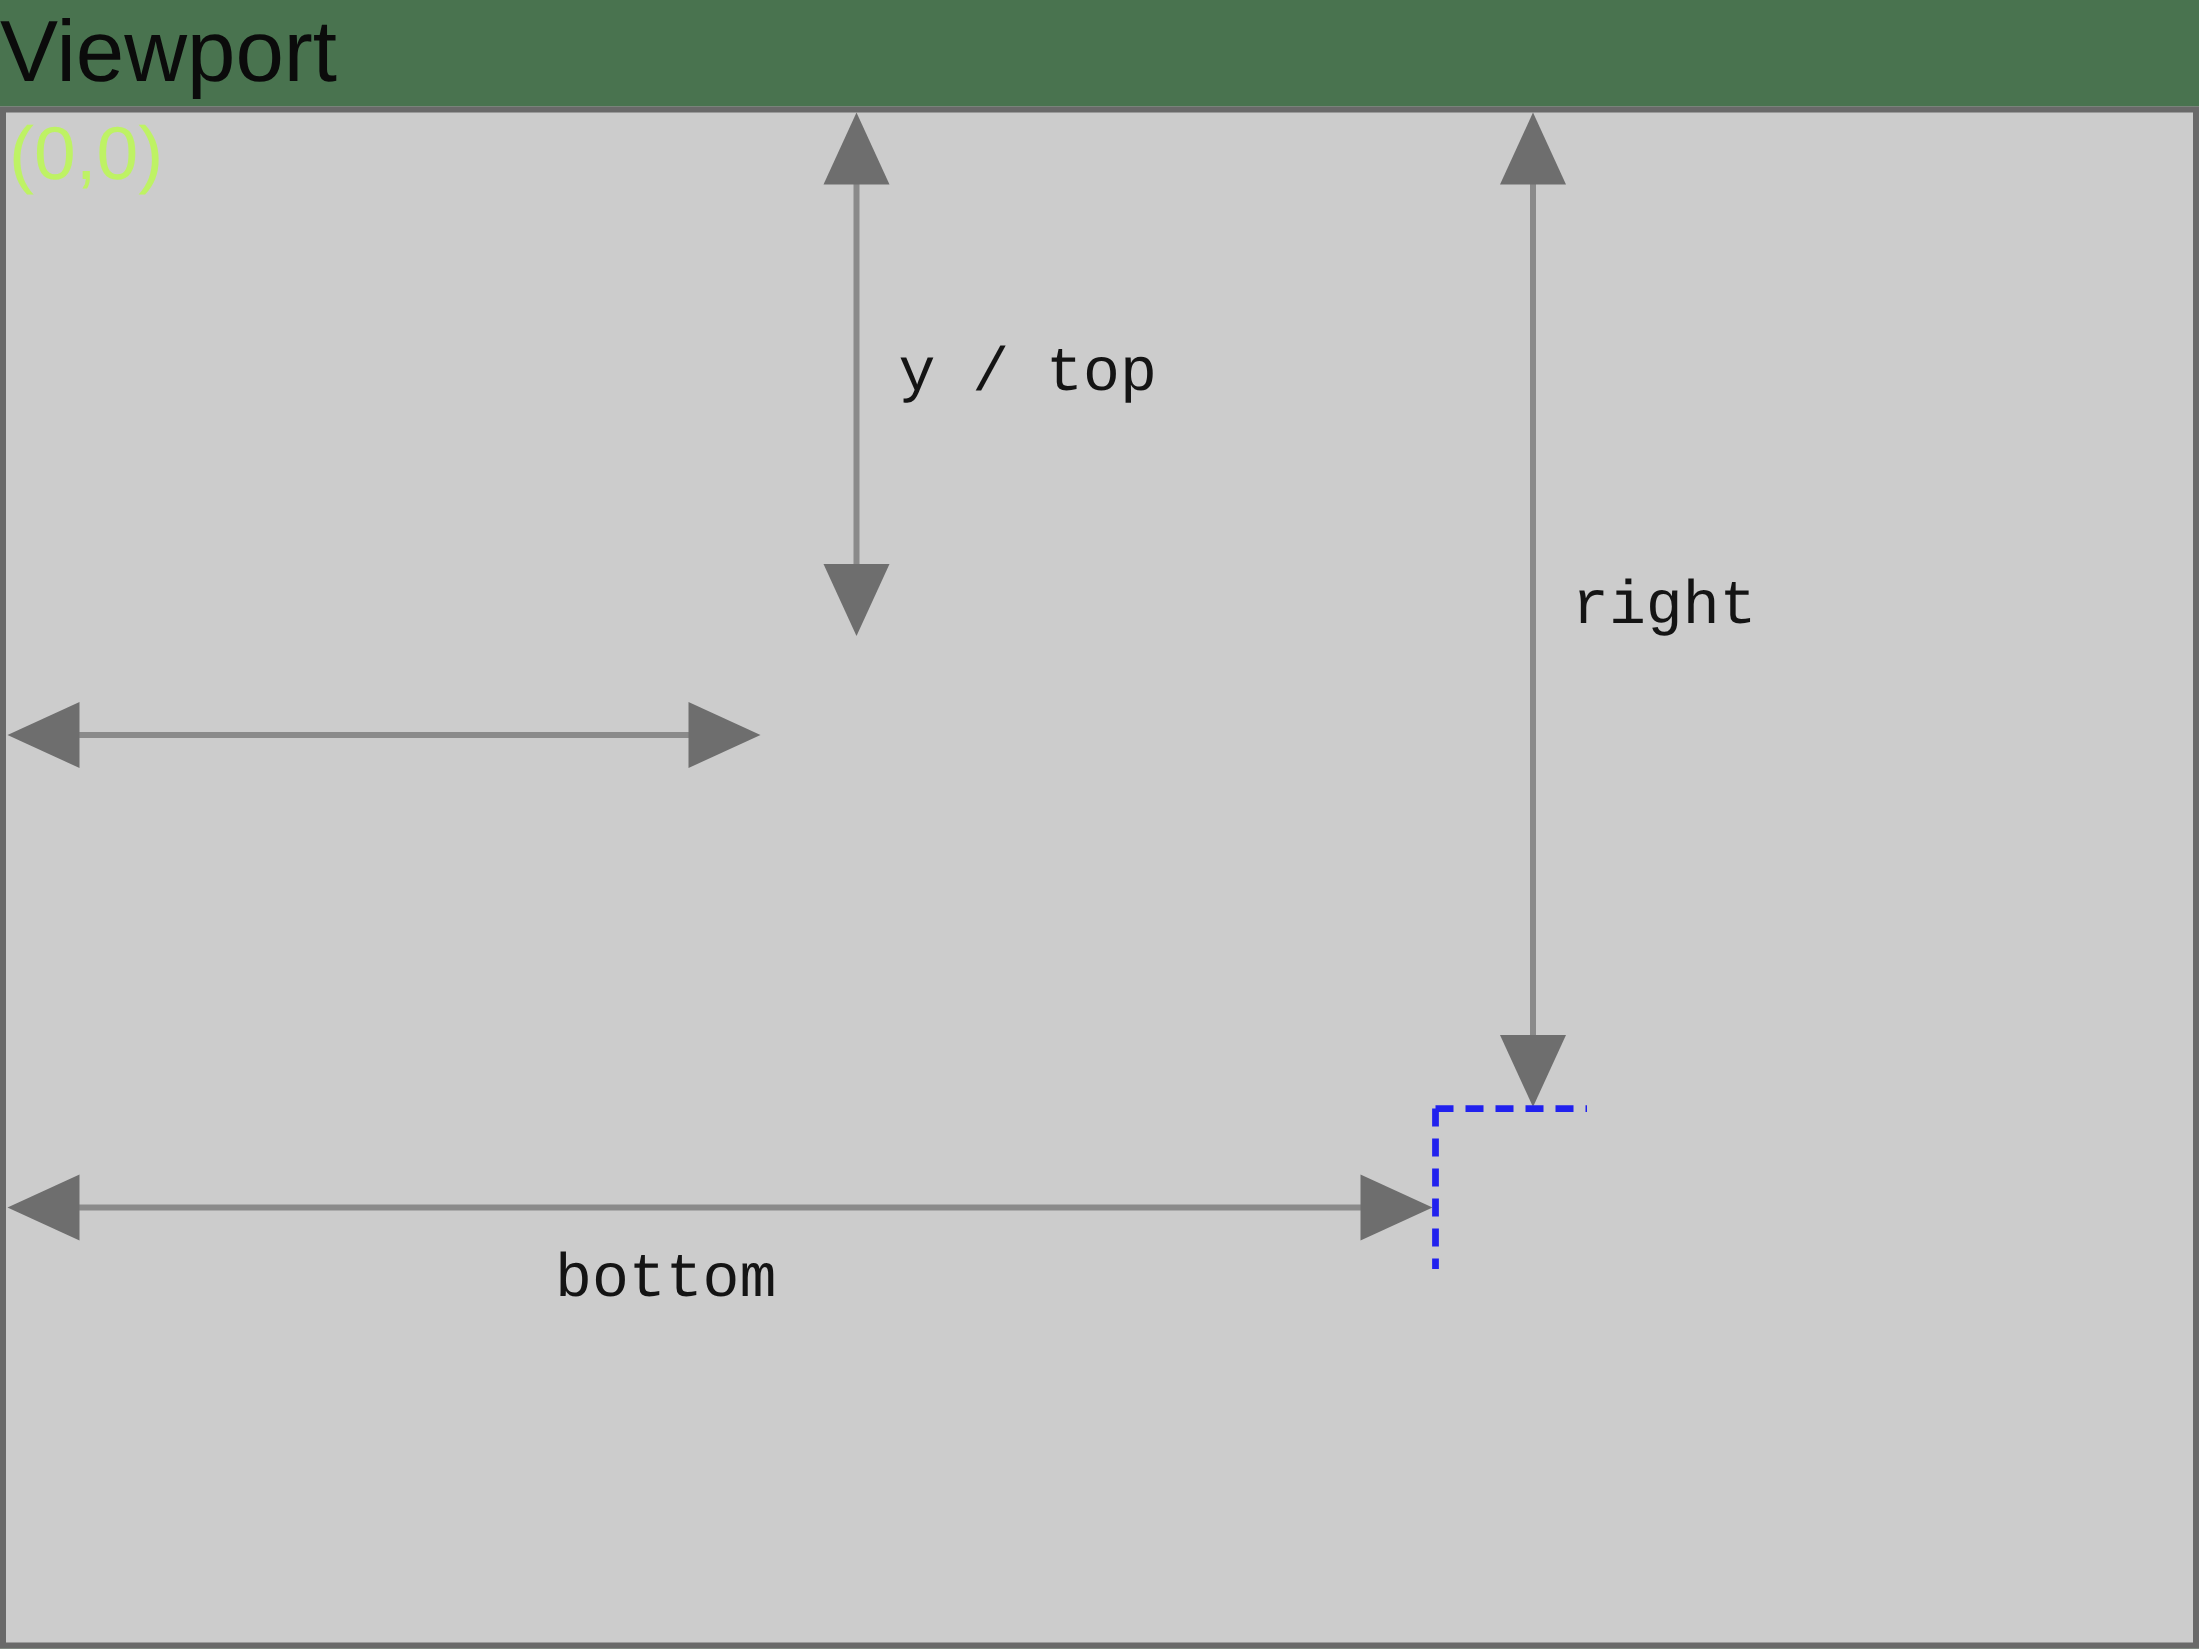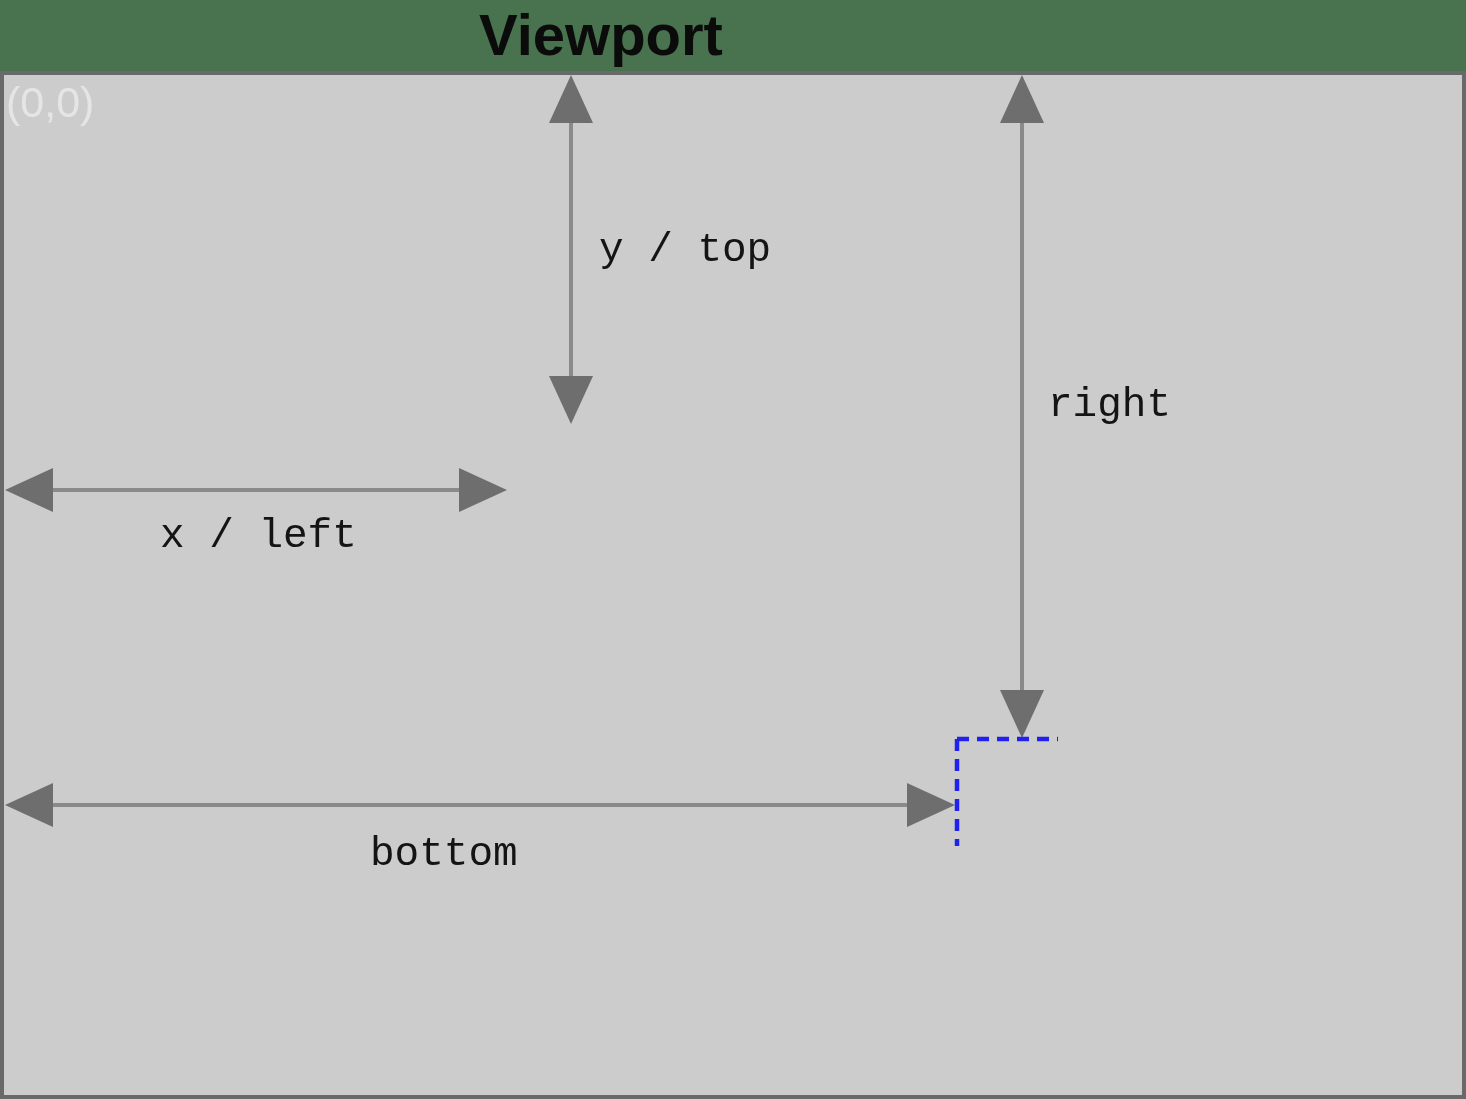--- a/index.html
+++ b/index.html
@@ -16,35 +16,35 @@
   html,body{margin:0;padding:0;}
   body{
     width:1466px;height:1099px;overflow:hidden;
     font-family:"Liberation Sans", sans-serif;
     background:var(--green-bg);
   }
   .stage{position:relative;width:1466px;height:1099px;background:var(--green-bg);}
 
   .diagram-title{
     position:absolute;left:0;top:1px;width:1202px;
-    text-align:center;
+    text-align:left;
     font-size:58px;line-height:68px;
-    color:#0b0b0b;letter-spacing:0px;font-weight:bold;
+    color:#0b0b0b;letter-spacing:0px;
   }
 
   .viewport-box{
     position:absolute;left:0;top:71px;width:1466px;height:1028px;
     box-sizing:border-box;
     background:var(--viewport-fill);
     border:4px solid var(--viewport-border);
   }
 
   .origin-label{
     position:absolute;left:6px;top:76px;
-    font-size:43px;line-height:52px;color:#e5e5e5;
+    font-size:50px;line-height:52px;color:#bef264;
   }
 
   .element-box{
     position:absolute;left:510px;top:427px;width:447px;height:313px;
     box-sizing:border-box;
     background:var(--element-fill);
     border:4px solid var(--element-border);
     display:flex;align-items:center;justify-content:center;
   }
   .element-label{
@@ -112,17 +112,16 @@
       <path class="guide-line" d="M 957 739 H 1058"></path>
       <path class="guide-line" d="M 957 739 V 846"></path>
     </g>
   </svg>
 
 
   <div class="mono-label label-y-top">y / top</div>
 
   <div class="mono-label label-bottom">right</div>
 
-  <div class="mono-label label-x-left">x / left</div>
 
   <div class="mono-label label-right">bottom</div>
 
 </div>
 
 </body></html>

